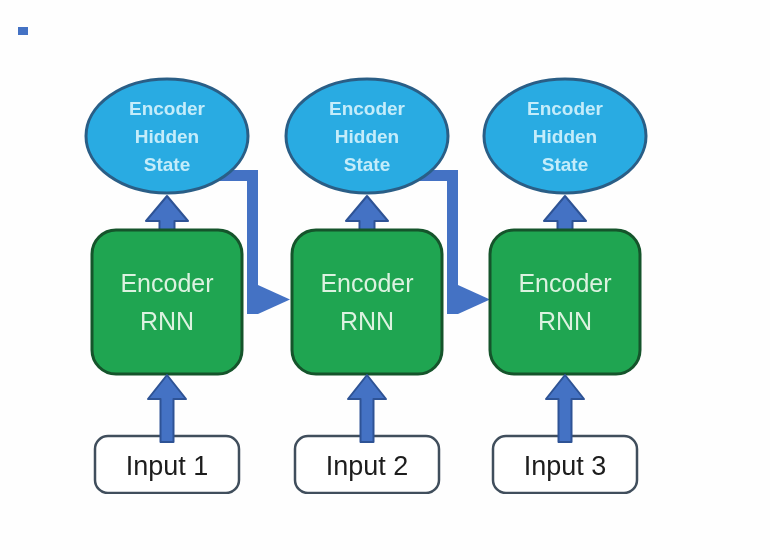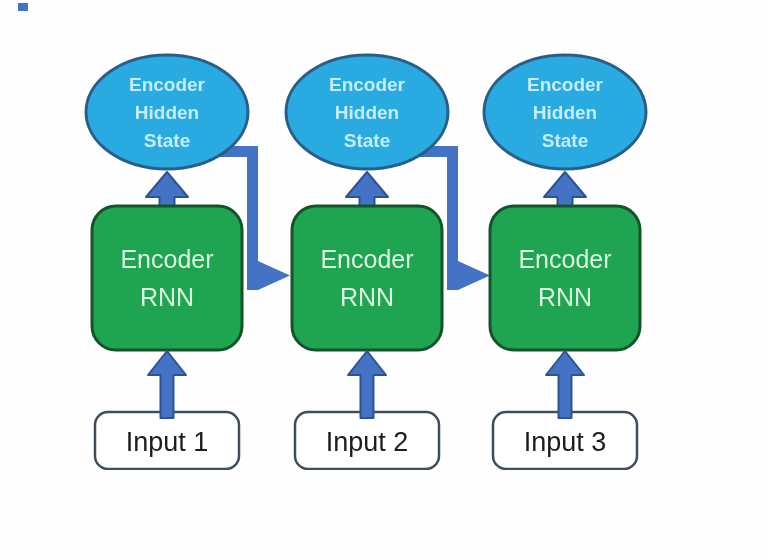--- a/index.html
+++ b/index.html
@@ -7,20 +7,21 @@
     padding: 0;
     background: var(--background, #fff);
   }
   .canvas {
     position: relative;
     width: 770px;
     height: 470px;
     background: var(--background, #fff);
     overflow: hidden;
     font-family: "Liberation Sans", sans-serif;
+    margin-top: 24px;
   }
   svg { display: block; }
 
   .hidden-ellipse {
     fill: var(--hidden_fill);
     stroke: var(--hidden_stroke);
     stroke-width: 3;
   }
   .hidden-text {
     fill: var(--hidden_text);

